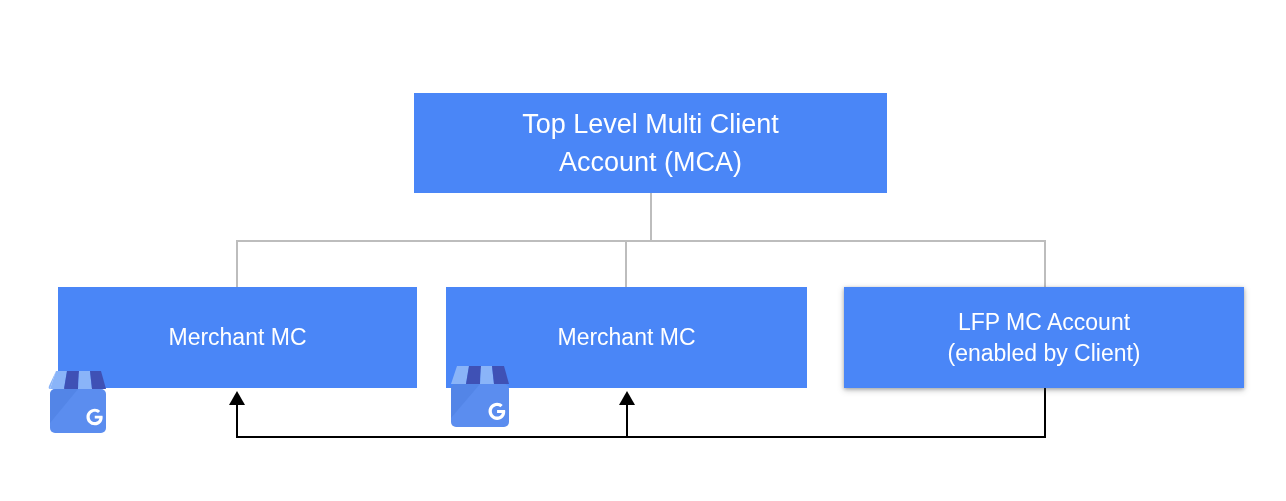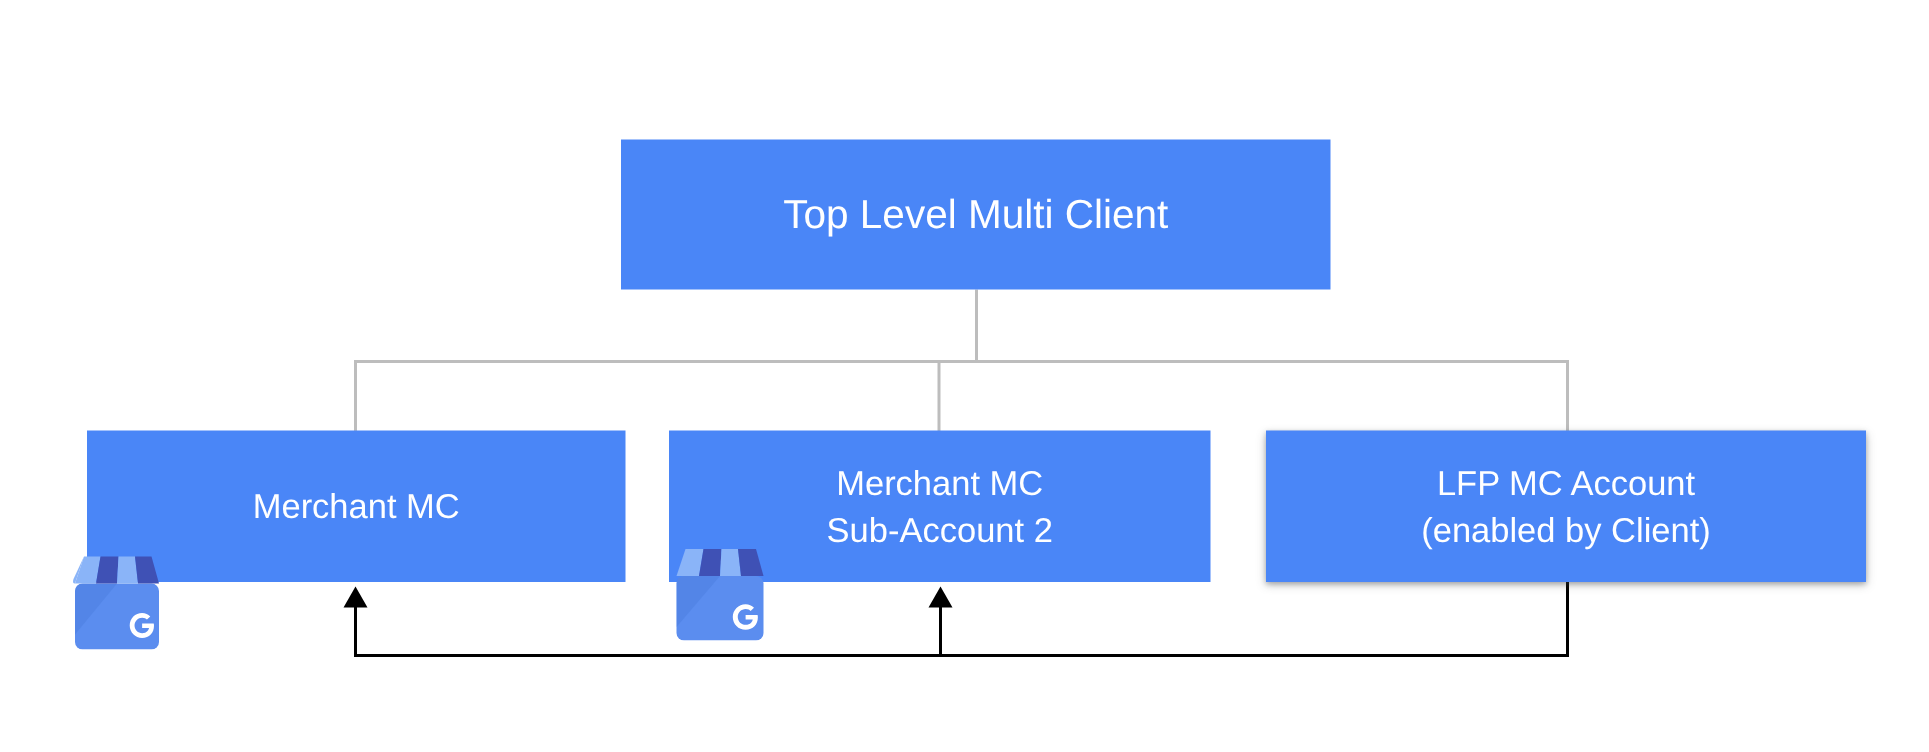--- a/index.html
+++ b/index.html
@@ -131,33 +131,33 @@
   <div class="flow" id="flow-bus"></div>
   <div class="flow" id="flow-riser-lfp"></div>
   <div class="flow" id="flow-riser-a"></div>
   <div class="flow" id="flow-riser-b"></div>
   <div class="arrowhead" id="arrow-a"></div>
   <div class="arrowhead" id="arrow-b"></div>
 
   <div class="node" id="node-mca">
     <span class="node-text">
       <span class="line">Top Level Multi Client</span>
+      <span class="line">Account (MCA)</span>
     </span>
   </div>
 
   <div class="node" id="node-sub1">
     <span class="node-text">
       <span class="line">Merchant MC</span>
     </span>
   </div>
 
   <div class="node" id="node-sub2">
     <span class="node-text">
       <span class="line">Merchant MC</span>
-      <span class="line">Sub-Account 2</span>
     </span>
   </div>
 
   <div class="node" id="node-lfp">
     <span class="node-text">
       <span class="line">LFP MC Account</span>
       <span class="line">(enabled by Client)</span>
     </span>
   </div>
 

